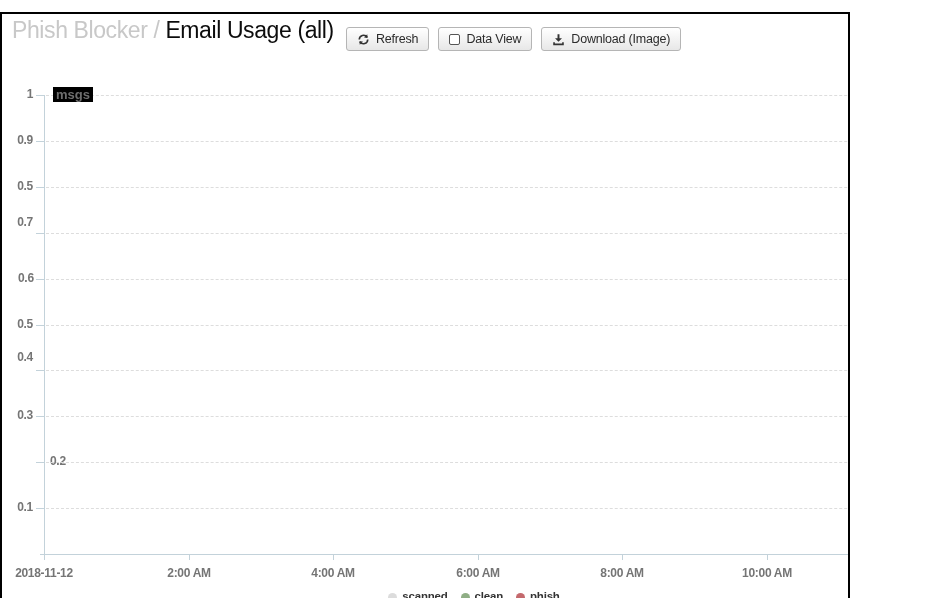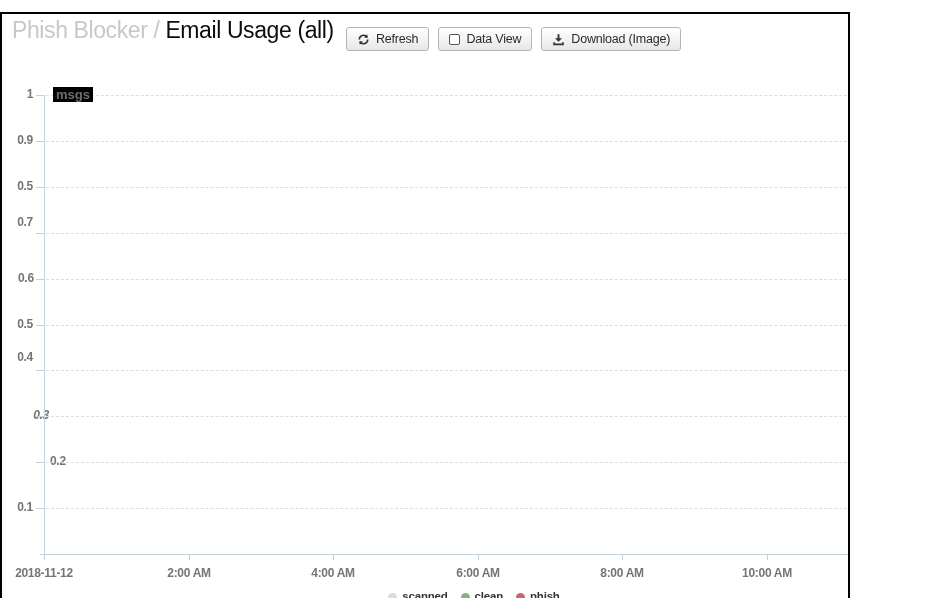--- a/index.html
+++ b/index.html
@@ -135,21 +135,21 @@
         <div class="ytick" style="left: 34px; top: 265px;"></div>
         <div class="ylabel" style="left: 0px; top: 257px; padding-left: 16px;">0.6</div>
         <div class="gridline" style="left: 44px; top: 311px; width: 891px;"></div>
         <div class="ytick" style="left: 34px; top: 311px;"></div>
         <div class="ylabel" style="left: 0px; top: 303px;">0.5</div>
         <div class="gridline" style="left: 44px; top: 356px; width: 891px;"></div>
         <div class="ytick" style="left: 34px; top: 356px;"></div>
         <div class="ylabel" style="left: 0px; top: 336px;">0.4</div>
         <div class="gridline" style="left: 44px; top: 402px; width: 891px;"></div>
         <div class="ytick" style="left: 34px; top: 402px;"></div>
-        <div class="ylabel" style="left: 16px; top: 394px; font-style: italic;">0.3</div>
+        <div class="ylabel" style="left: 0px; top: 394px;">0.3</div>
         <div class="gridline" style="left: 44px; top: 448px; width: 891px;"></div>
         <div class="ytick" style="left: 34px; top: 448px;"></div>
         <div class="ylabel" style="left: 0px; top: 440px; padding-left: 48px;">0.2</div>
         <div class="gridline" style="left: 44px; top: 494px; width: 891px;"></div>
         <div class="ytick" style="left: 34px; top: 494px;"></div>
         <div class="ylabel" style="left: 0px; top: 486px;">0.1</div>
         <div class="xtick" style="left: 42px; top: 541px;"></div>
         <div class="xlabel" style="left: -30px; top: 552px;">2018-11-12</div>
         <div class="xtick" style="left: 187px; top: 541px;"></div>
         <div class="xlabel" style="left: 115px; top: 552px;">2:00 AM</div>

